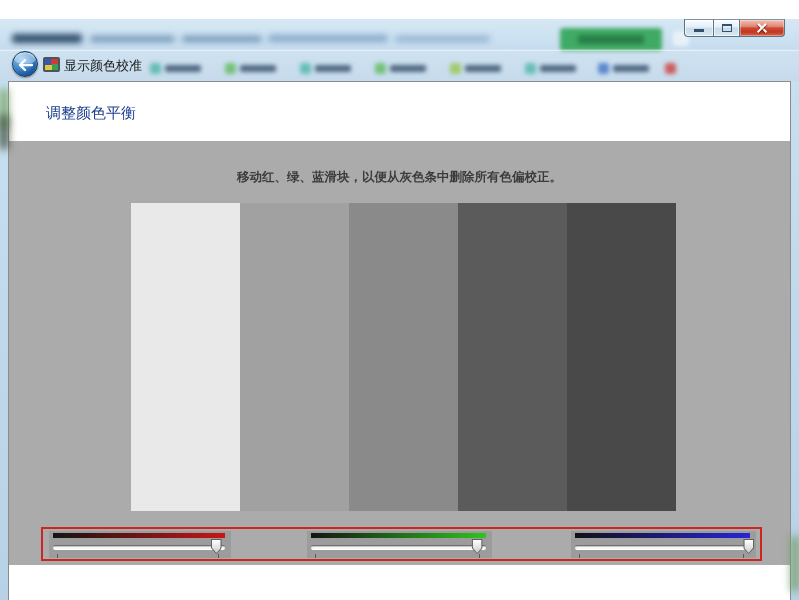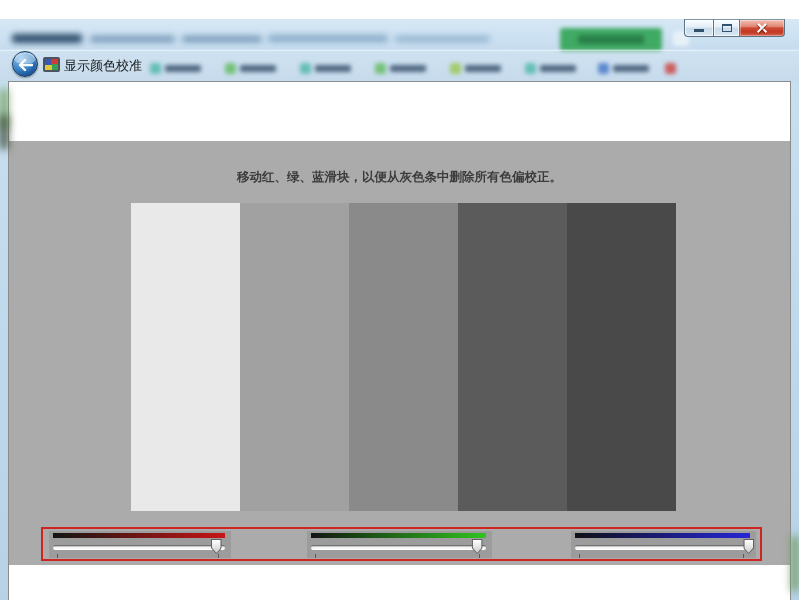--- a/index.html
+++ b/index.html
@@ -177,20 +177,23 @@
     <div class="back-btn">
       <svg width="15" height="12" viewBox="0 0 15 12">
         <path d="M7 1 L2 6 L7 11 M2 6 H14" stroke="#ffffff" stroke-width="2.4" fill="none" stroke-linecap="round" stroke-linejoin="round"></path>
       </svg>
     </div>
     <div class="cal-icon"></div>
     <div class="head-title">显示颜色校准</div>
   </div>
 
   <div class="content">
+    <div class="title-strip">
+      <div class="page-title">调整颜色平衡</div>
+    </div>
 
     <div class="main" style="background: rgb(171, 171, 171);">
       <div class="instruction">移动红、绿、蓝滑块，以便从灰色条中删除所有色偏校正。</div>
 
       <div class="bars">
         <div style="background: rgb(233, 233, 233);"></div>
         <div style="background: rgb(161, 161, 161);"></div>
         <div style="background: rgb(138, 138, 138);"></div>
         <div style="background: rgb(91, 91, 91);"></div>
         <div style="background: rgb(73, 73, 73);"></div>

